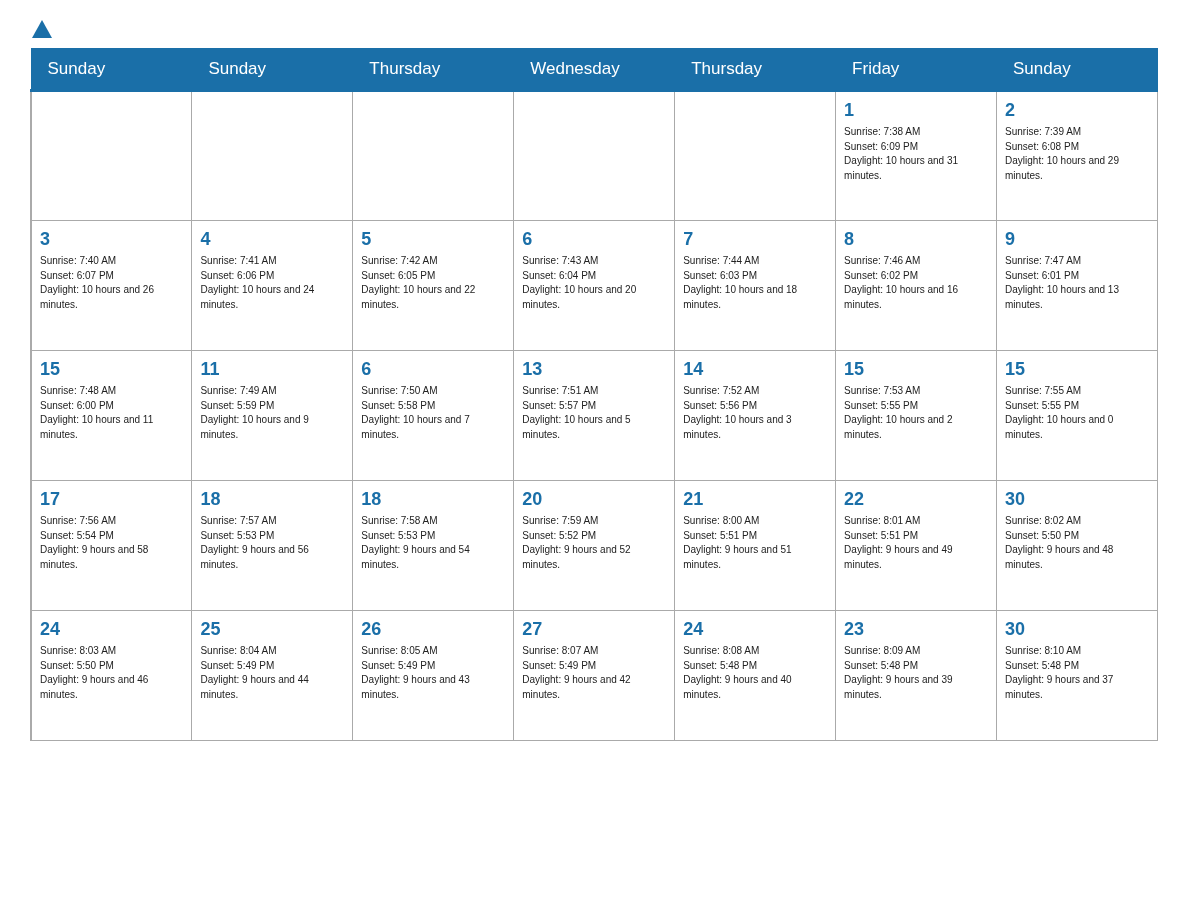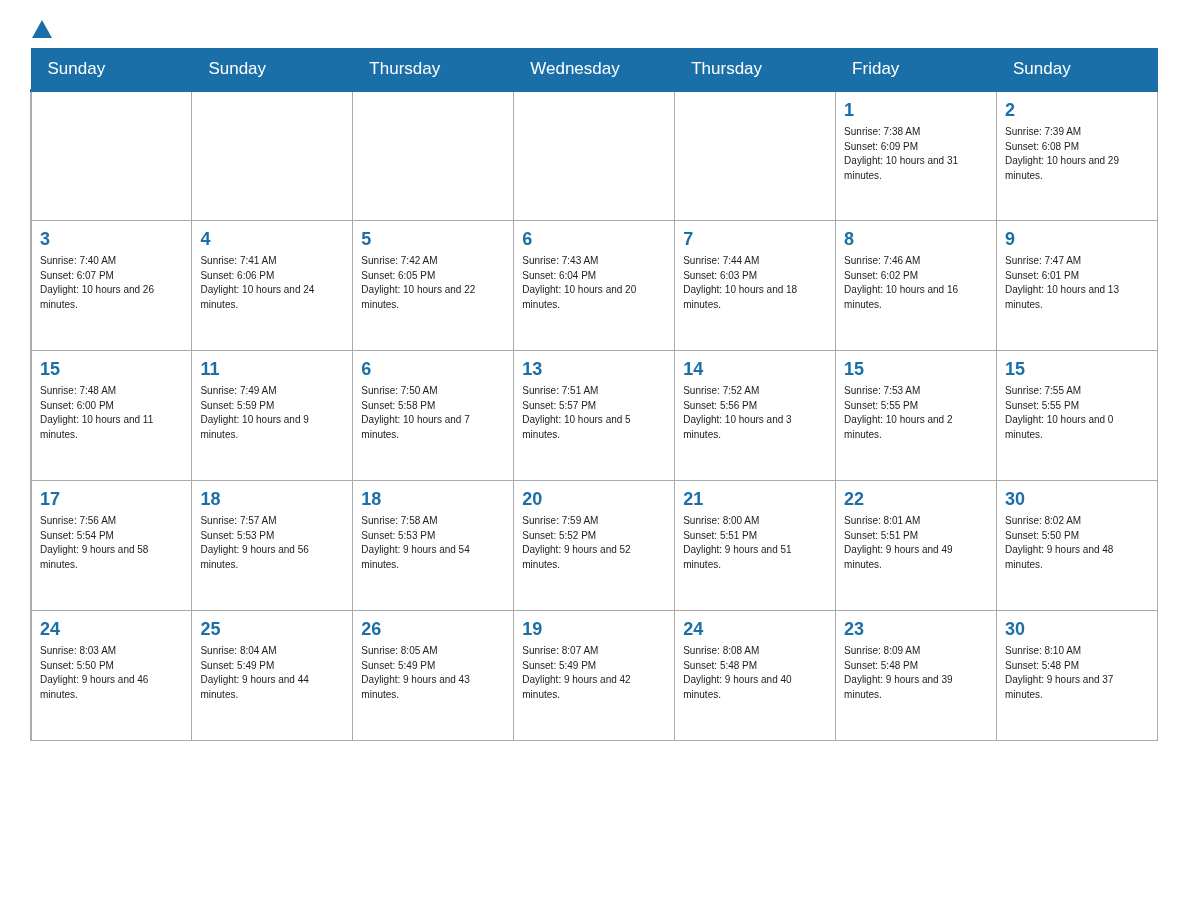--- a/index.html
+++ b/index.html
@@ -248,21 +248,21 @@
         </td>
         <td>
           <span class="day-number">25</span>
           <div class="day-info">Sunrise: 8:04 AM<br>Sunset: 5:49 PM<br>Daylight: 9 hours and 44 minutes.</div>
         </td>
         <td>
           <span class="day-number">26</span>
           <div class="day-info">Sunrise: 8:05 AM<br>Sunset: 5:49 PM<br>Daylight: 9 hours and 43 minutes.</div>
         </td>
         <td>
-          <span class="day-number">19</span>
+          <span class="day-number">27</span>
           <div class="day-info">Sunrise: 8:07 AM<br>Sunset: 5:49 PM<br>Daylight: 9 hours and 42 minutes.</div>
         </td>
         <td>
           <span class="day-number">24</span>
           <div class="day-info">Sunrise: 8:08 AM<br>Sunset: 5:48 PM<br>Daylight: 9 hours and 40 minutes.</div>
         </td>
         <td>
           <span class="day-number">23</span>
           <div class="day-info">Sunrise: 8:09 AM<br>Sunset: 5:48 PM<br>Daylight: 9 hours and 39 minutes.</div>
         </td>

